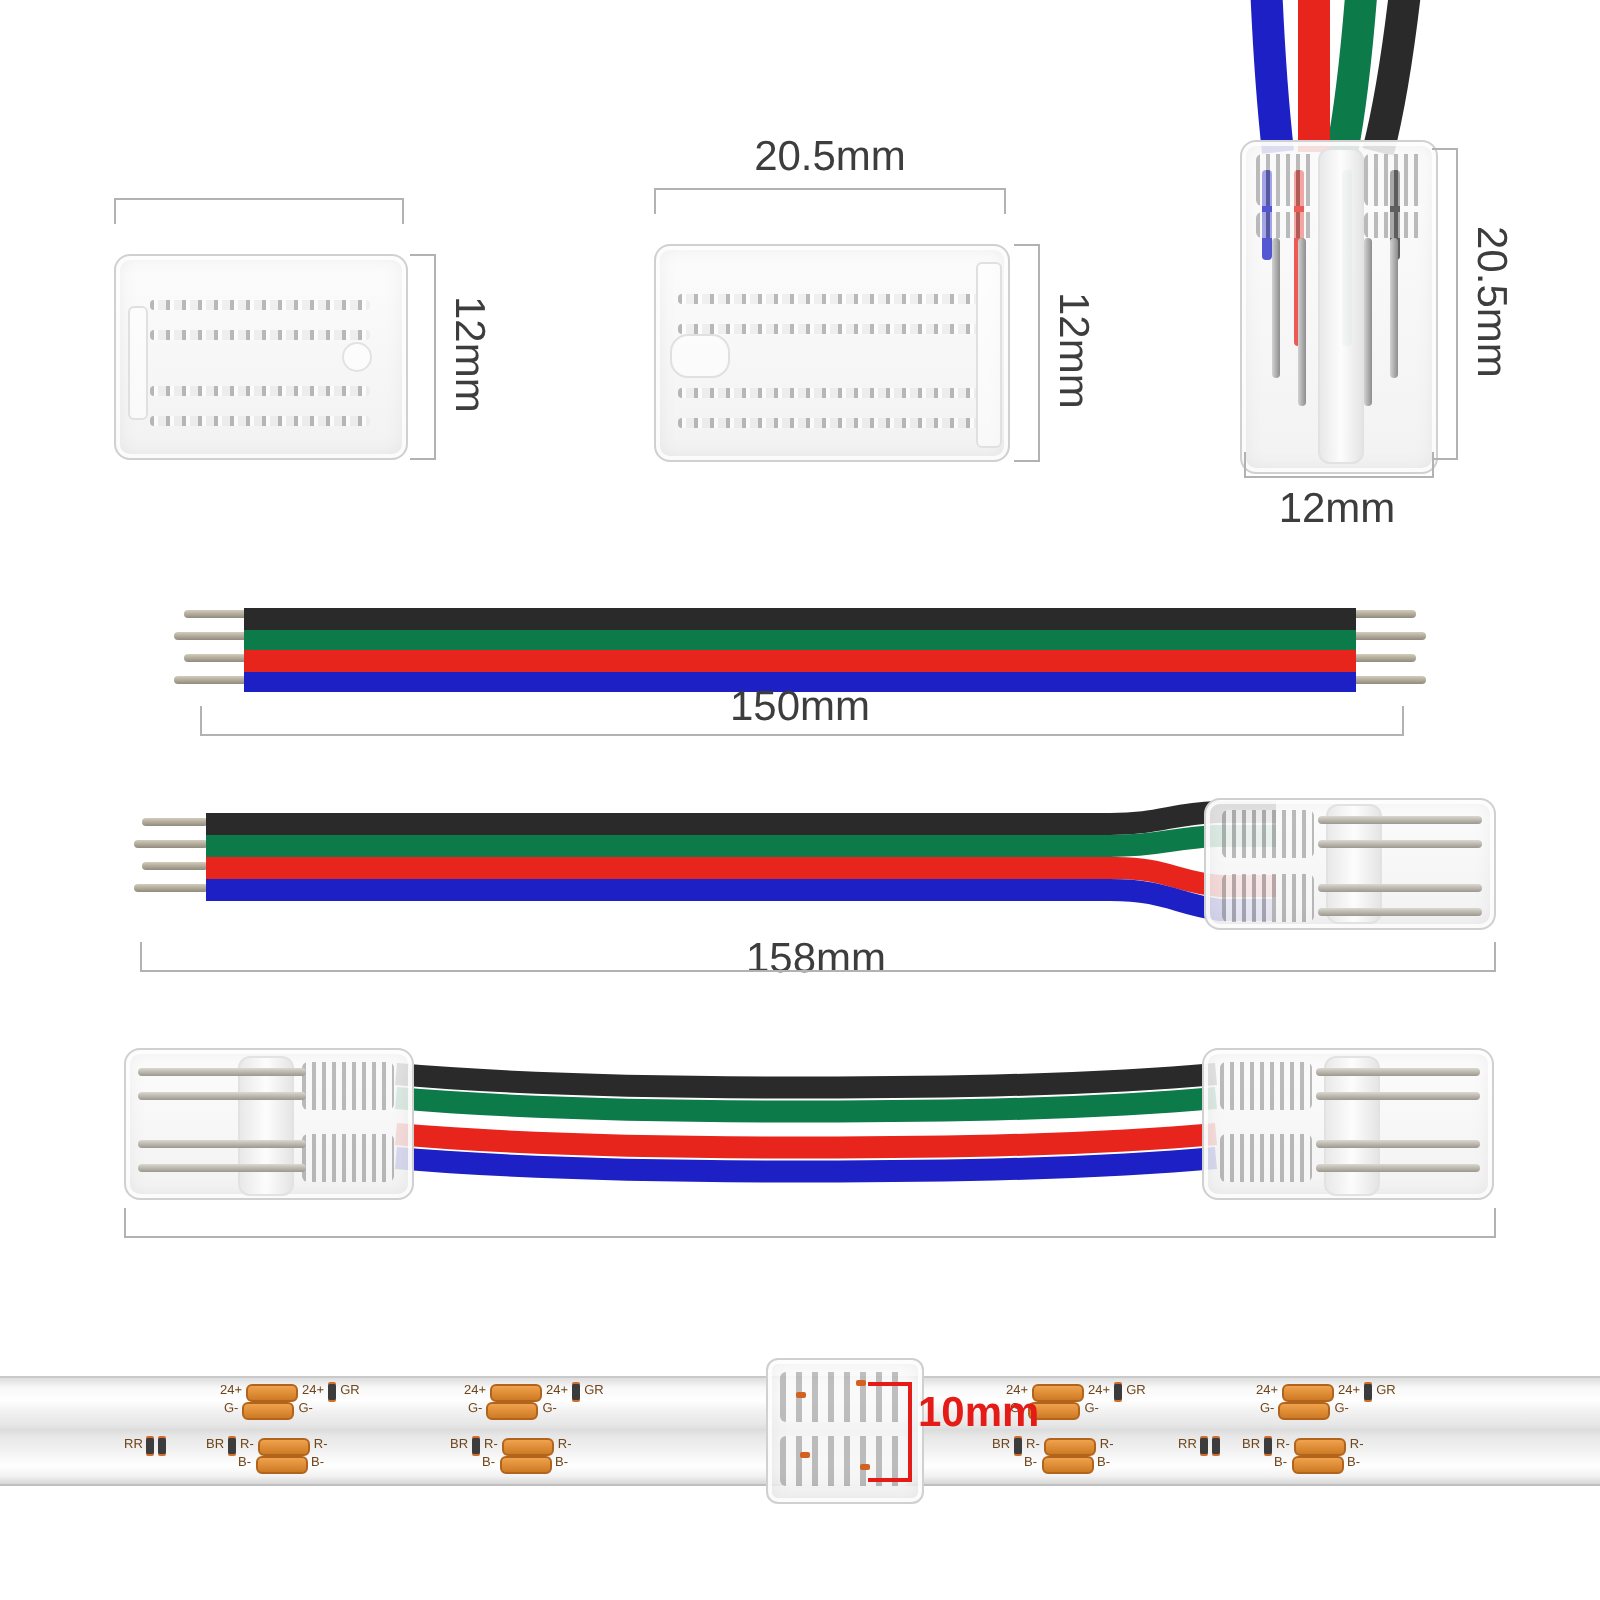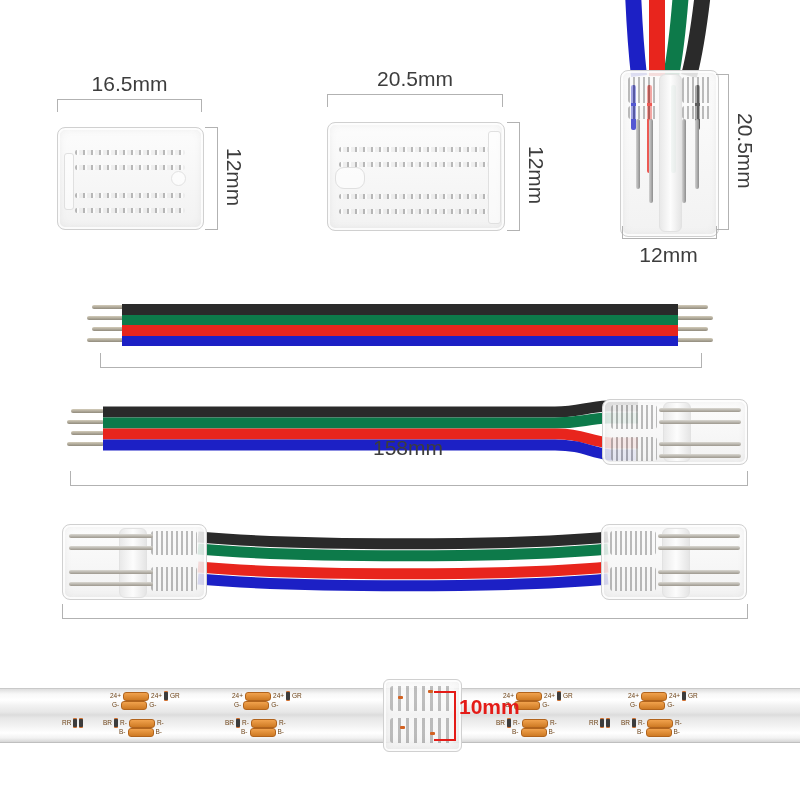--- a/index.html
+++ b/index.html
@@ -46,21 +46,20 @@
   .sc-block{position:absolute;border-radius:3px;opacity:.85;
         background:repeating-linear-gradient(90deg,rgba(95,95,95,.45) 0 3px,rgba(250,250,250,.55) 3px 8px);}
   .odot{position:absolute;width:5px;height:3px;background:#d26222;border-radius:1px;}
   svg{position:absolute;}
 </style>
 </head>
 <body>
 
 <div id="canvas">
 
-  <div class="dtxt" style="left:57px;top:72px;width:145px;">16.5mm</div>
   <div class="brk brk-top" style="left:57px;top:99px;width:143px;height:12px;"></div>
   <div class="conn" style="left:57px;top:127px;width:145px;height:101px;">
     <div class="latch" style="left:6px;top:25px;width:8px;height:55px;"></div>
     <div class="slot" style="left:17px;top:22px;width:110px;"></div>
     <div class="slot" style="left:17px;top:37px;width:110px;"></div>
     <div class="slot" style="left:17px;top:65px;width:110px;"></div>
     <div class="slot" style="left:17px;top:80px;width:110px;"></div>
     <div class="circle" style="left:113px;top:43px;width:13px;height:13px;"></div>
   </div>
   <div class="brk brk-right" style="left:205px;top:127px;width:12px;height:101px;"></div>
@@ -110,20 +109,21 @@
   <div class="pin" style="left:92px;top:327px;width:32px;"></div>
   <div class="pin" style="left:87px;top:338px;width:37px;"></div>
   <div class="pin" style="left:676px;top:305px;width:32px;"></div>
   <div class="pin" style="left:676px;top:316px;width:37px;"></div>
   <div class="pin" style="left:676px;top:327px;width:32px;"></div>
   <div class="pin" style="left:676px;top:338px;width:37px;"></div>
   <div class="band" style="left: 122px; top: 304px; width: 556px; background: rgb(42, 42, 42);"></div>
   <div class="band" style="left: 122px; top: 314.5px; width: 556px; background: rgb(13, 122, 74);"></div>
   <div class="band" style="left: 122px; top: 325px; width: 556px; background: rgb(232, 37, 29);"></div>
   <div class="band" style="left: 122px; top: 335.5px; width: 556px; background: rgb(28, 32, 197);"></div>
+  <div class="dtxt" style="left:100px;top:342px;width:600px;">150mm</div>
   <div class="brk brk-bot" style="left:100px;top:353px;width:600px;height:14px;"></div>
 
   <div class="pin" style="left:71px;top:409px;width:33px;"></div>
   <div class="pin" style="left:67px;top:420px;width:37px;"></div>
   <div class="pin" style="left:71px;top:431px;width:33px;"></div>
   <div class="pin" style="left:67px;top:442px;width:37px;"></div>
   <svg style="left:0;top:395px;" width="800" height="80" viewBox="0 395 800 80">
     <path d="M103,412 H555 C580,412 585,407 608,406 H638" fill="none" stroke-width="11" stroke="#2a2a2a"></path>
     <path d="M103,423 H555 C580,423 586,419 608,418 H638" fill="none" stroke-width="11" stroke="#0d7a4a"></path>
     <path d="M103,434 H558 C583,434 588,441 610,443 H638" fill="none" stroke-width="11" stroke="#e8251d"></path>
@@ -131,21 +131,21 @@
   </svg>
   <div class="conn conn-clear" style="left:602px;top:399px;width:144px;height:64px;">
     <div class="barrel" style="left:60px;top:2px;width:26px;height:58px;"></div>
     <div class="teeth" style="left:8px;top:5px;width:46px;height:24px;"></div>
     <div class="teeth" style="left:8px;top:37px;width:46px;height:24px;"></div>
     <div class="sbar" style="left:56px;top:8px;width:82px;"></div>
     <div class="sbar" style="left:56px;top:20px;width:82px;"></div>
     <div class="sbar" style="left:56px;top:42px;width:82px;"></div>
     <div class="sbar" style="left:56px;top:54px;width:82px;"></div>
   </div>
-  <div class="dtxt" style="left:70px;top:436px;width:676px;">158mm</div>
+  <div class="dtxt" style="left:70px;top:468px;width:676px;">158mm</div>
   <div class="brk brk-bot" style="left:70px;top:471px;width:676px;height:14px;"></div>
 
   <svg style="left:0;top:515px;" width="800" height="90" viewBox="0 515 800 90">
     <path d="M198,537 C300,546 510,546 608,537" fill="none" stroke-width="11" stroke="#2a2a2a"></path>
     <path d="M198,549 C300,558 510,558 608,549" fill="none" stroke-width="11" stroke="#0d7a4a"></path>
     <path d="M198,567 C300,576 510,576 608,567" fill="none" stroke-width="11" stroke="#e8251d"></path>
     <path d="M198,579 C300,588 510,588 608,579" fill="none" stroke-width="11" stroke="#1c20c5"></path>
   </svg>
   <div class="conn conn-clear" style="left:62px;top:524px;width:143px;height:74px;">
     <div class="barrel" style="left:56px;top:3px;width:26px;height:68px;"></div>

